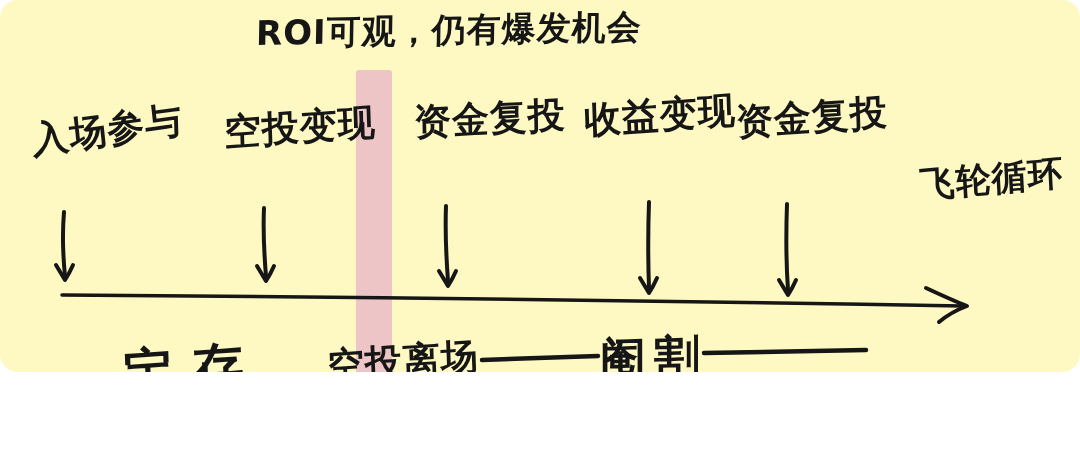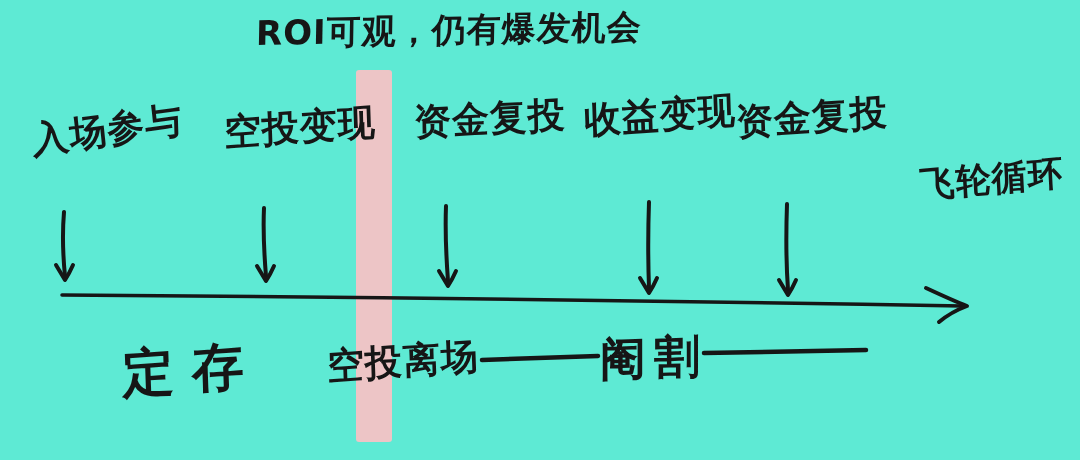--- a/index.html
+++ b/index.html
@@ -1,18 +1,18 @@
 <!DOCTYPE html>
 <html><head>
 <meta charset="utf-8">
 <style>
   html,body{margin:0;padding:0;background:#ffffff;}
   .canvas{
-    position:relative;width:1080px;height:460px;background:#5eead4;overflow:hidden;
-    font-family:"DejaVu Sans", sans-serif;color:#161616;
+    position:relative;width:1080px;height:372px;background:#fef9c3;overflow:hidden;
+    font-family:"DejaVu Sans", sans-serif;color:#161616;border-radius:18px;
   }
   .bar{position:absolute;z-index:0;border-radius:3px;}
   svg.overlay{position:absolute;left:0;top:0;z-index:1;}
   svg.overlay path{fill:none;stroke:currentColor;stroke-linecap:round;stroke-linejoin:round;}
   .lbl{
     position:absolute;z-index:2;font-weight:700;white-space:nowrap;
     transform:rotate(var(--r,0deg)) skewX(-2deg);transform-origin:left center;
     letter-spacing:var(--ls,1px);line-height:1;
   }
   .annotation{font-size:34px;}

